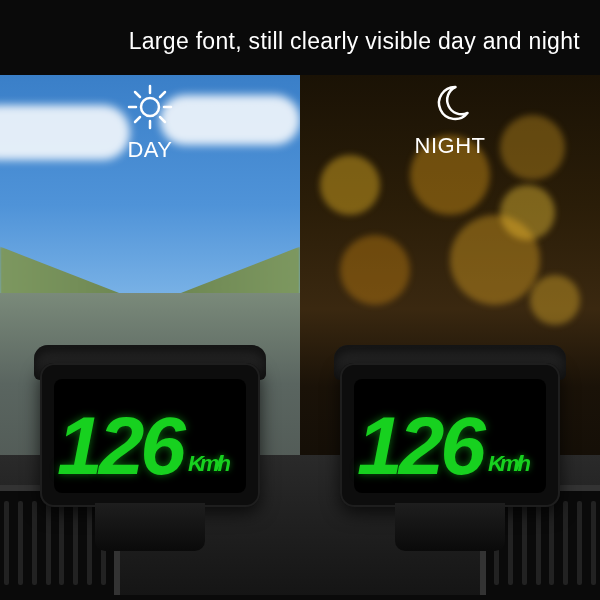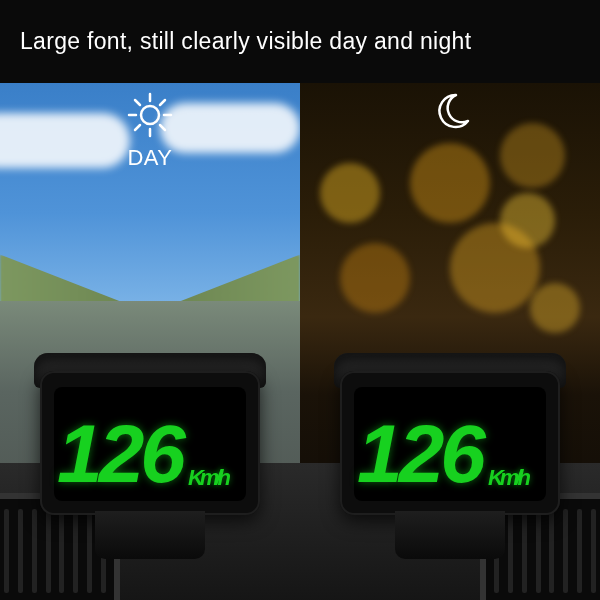--- a/index.html
+++ b/index.html
@@ -6,24 +6,24 @@
   body {
     width: 600px;
     height: 600px;
     background: #0a0a0a;
     font-family: Arial, sans-serif;
     overflow: hidden;
     position: relative;
   }
   .headline {
     color: #fff;
-    text-align: left;
+    text-align: right;
     font-size: 23px;
     font-weight: 400;
-    padding: 28px 20px 28px;
+    padding: 28px 20px 20px;
     letter-spacing: 0.3px;
   }
   .split {
     display: flex;
     width: 100%;
     height: 520px;
     position: relative;
   }
   .panel {
     width: 50%;
@@ -202,21 +202,21 @@
     align-items: baseline;
     transform: translateX(-8px);
   }
   .unit {
     color: #17d11f;
     font-size: 22px;
     font-style: italic;
     font-weight: bold;
     margin-left: 6px;
     align-self: flex-end;
-    margin-bottom: 10px;
+    margin-bottom: 16px;
     text-shadow: 0 0 6px rgba(23,209,31,0.5);
   }
   .device-base {
     position: absolute;
     bottom: -44px;
     left: 50%;
     transform: translateX(-50%);
     width: 110px;
     height: 48px;
     background: linear-gradient(to bottom, #1e1e1e 0%, #0a0a0a 100%);
@@ -295,20 +295,21 @@
     <div class="bokeh b5"></div>
     <div class="bokeh b6"></div>
     <div class="bokeh b7"></div>
 
     <div class="icon-label">
       <span class="moon-icon">
         <svg width="44" height="44" viewBox="0 0 44 44">
           <path d="M28 4 A16 16 0 1 0 40 30 A12 12 0 0 1 28 4 Z" fill="none" stroke="#fff" stroke-width="2.5" stroke-linejoin="round"></path>
         </svg>
       </span>
+      <div class="lbl">NIGHT</div>
     </div>
 
     <div class="dash">
       <div class="vent">
         <div class="vent-slats">
             <span></span>
             <span></span>
             <span></span>
             <span></span>
             <span></span>

